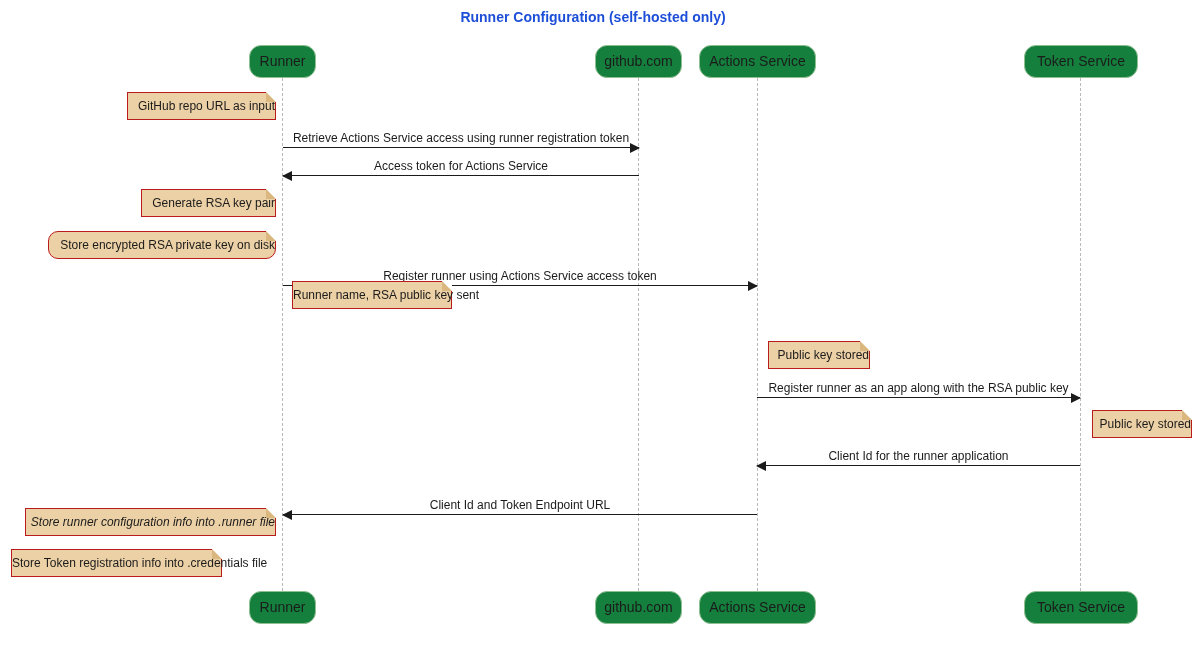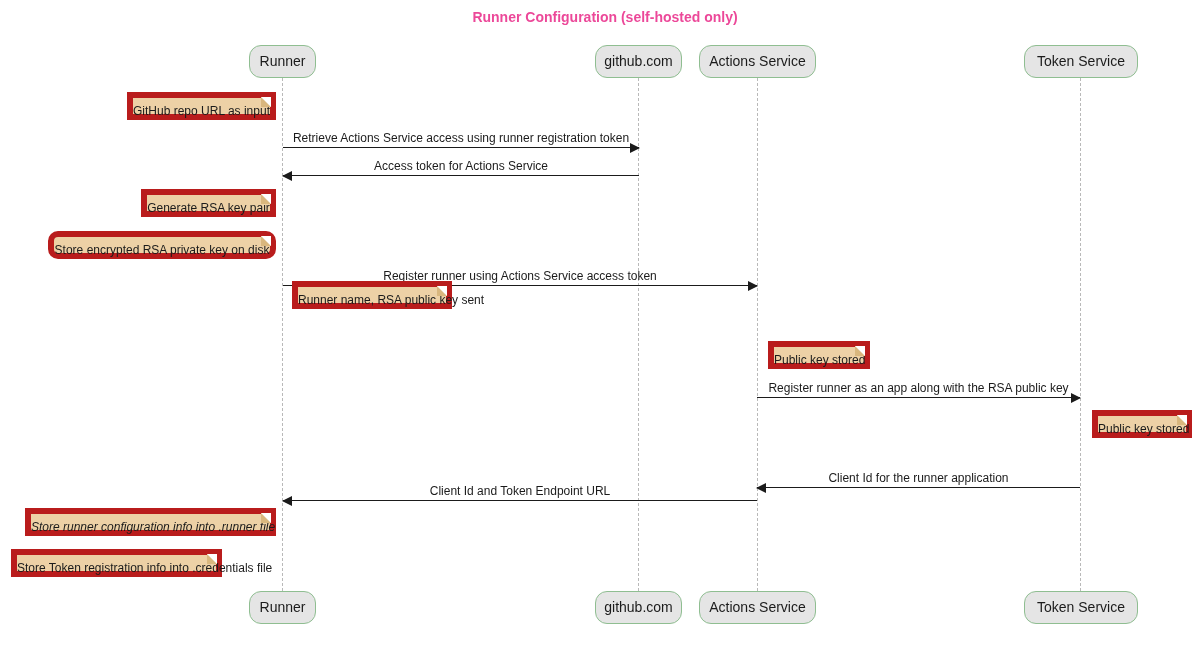--- a/index.html
+++ b/index.html
@@ -8,32 +8,32 @@
     position: relative;
     width: 1200px;
     height: 647px;
     background: #ffffff;
     font-family: "Liberation Sans", sans-serif;
     color: #1b1b1b;
     overflow: hidden;
   }
   .title {
     position: absolute;
-    left: 12px; top: 9px; width: 1186px;
+    left: 0; top: 9px; width: 1186px;
     text-align: center;
     font-size: 14px;
     font-weight: bold;
-    color: #ec4899;
+    color: #1d4ed8;
   }
   .pbox {
     position: absolute;
     height: 33px;
     line-height: 31px;
     text-align: center;
-    background: #e5e5e5;
+    background: #15803d;
     border: 1px solid #8fbe91;
     border-radius: 12px;
     font-size: 14px;
     color: #1b1b1b;
     white-space: nowrap;
   }
   .lifeline {
     position: absolute;
     top: 78px;
     height: 513px;
@@ -64,24 +64,24 @@
   .arrow-head.left {
     left: -1px;
     border-right: 10px solid #1b1b1b;
     border-top: 5px solid transparent;
     border-bottom: 5px solid transparent;
   }
   .note {
     position: absolute;
     height: 28px;
     background: #edd1a6;
-    border: 6px solid #b91c1c;
+    border: 1px solid #b91c1c;
     font-size: 12px;
     line-height: 26px;
-    text-align: center;
+    text-align: right;
     white-space: nowrap;
     color: #1b1b1b;
   }
   .fold {
     position: absolute;
     top: -1px; right: -1px;
     width: 0; height: 0;
     border-top: 10px solid #ffffff;
     border-left: 10px solid #d9b77e;
   }
@@ -155,27 +155,27 @@
     <div class="msg-label">Register runner as an app along with the RSA public key</div>
     <div class="msg-line"></div>
     <div class="arrow-head right"></div>
   </div>
 
   <div class="note" style="left:1092px; top:410px; width:100px;">
     <span class="fold"></span>
     <span>Public key stored</span>
   </div>
 
-  <div class="msg" style="left:757px; top:446px; width:323px;margin-top:22px;">
+  <div class="msg" style="left:757px; top:446px; width:323px;">
     <div class="msg-label">Client Id for the runner application</div>
     <div class="msg-line"></div>
     <div class="arrow-head left"></div>
   </div>
 
-  <div class="msg" style="left:283px; top:481px; width:474px;">
+  <div class="msg" style="left:283px; top:495px; width:474px;">
     <div class="msg-label">Client Id and Token Endpoint URL</div>
     <div class="msg-line"></div>
     <div class="arrow-head left"></div>
   </div>
 
   <div class="note" style="left:25px; top:508px; width:251px;font-style:italic;">
     <span class="fold"></span>
     <span>Store runner configuration info into .runner file</span>
   </div>
 

